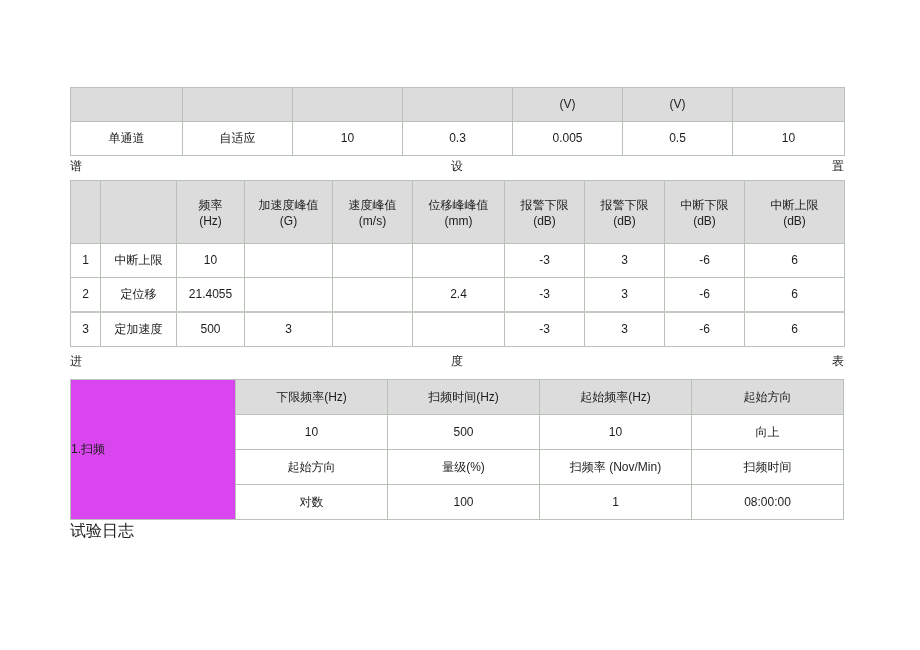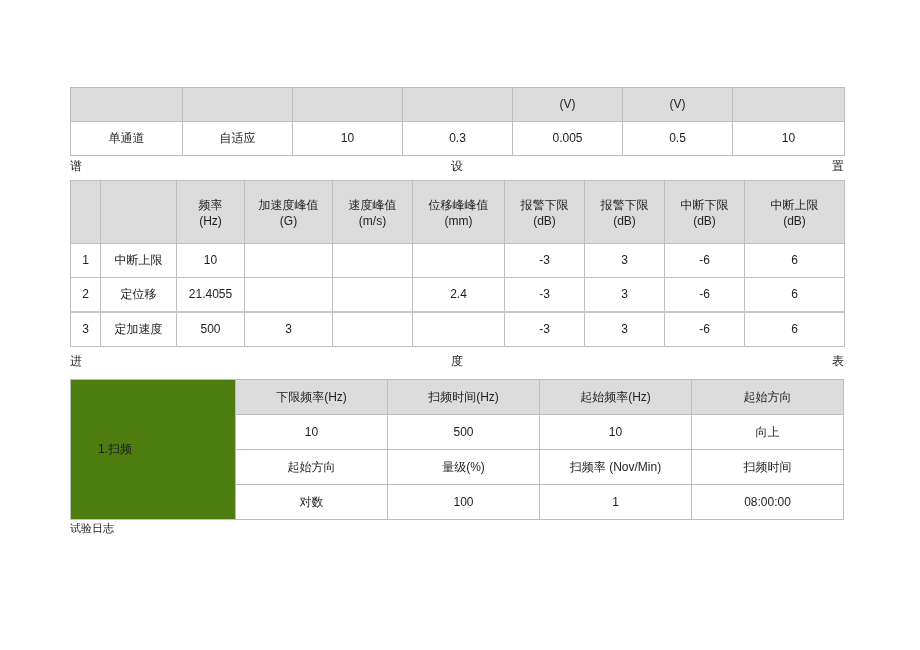--- a/index.html
+++ b/index.html
@@ -88,23 +88,23 @@
   
   #table-sweep {
     left: 70px;
     top: 379px;
     width: 773px;
   }
   #table-sweep td {
     height: 34px;
   }
   #table-sweep td.merged-label {
-    background: #4d7c0f;
+    background: #d946ef;
     text-align: left;
-    padding-left: 27px;
+    padding-left: 0;
     vertical-align: middle;
   }
 
   
   .caption-row {
     position: absolute;
     left: 70px;
     width: 774px;
     font-size: 12px;
     color: #1d1d1d;
@@ -118,21 +118,21 @@
 
   .caption-cell-left   { text-align: left; }
   .caption-cell-center { text-align: center; flex: 1; }
   .caption-cell-right  { text-align: right; }
 
   
   #footer-label {
     position: absolute;
     left: 70px;
     top: 521px;
-    font-size: 11px;
+    font-size: 16px;
     color: #1d1d1d;
   }
 </style>
 </head>
 <body>
 
 <div class="page">
 
   <table class="tbl" id="table-spectrum-settings">
     <colgroup>

